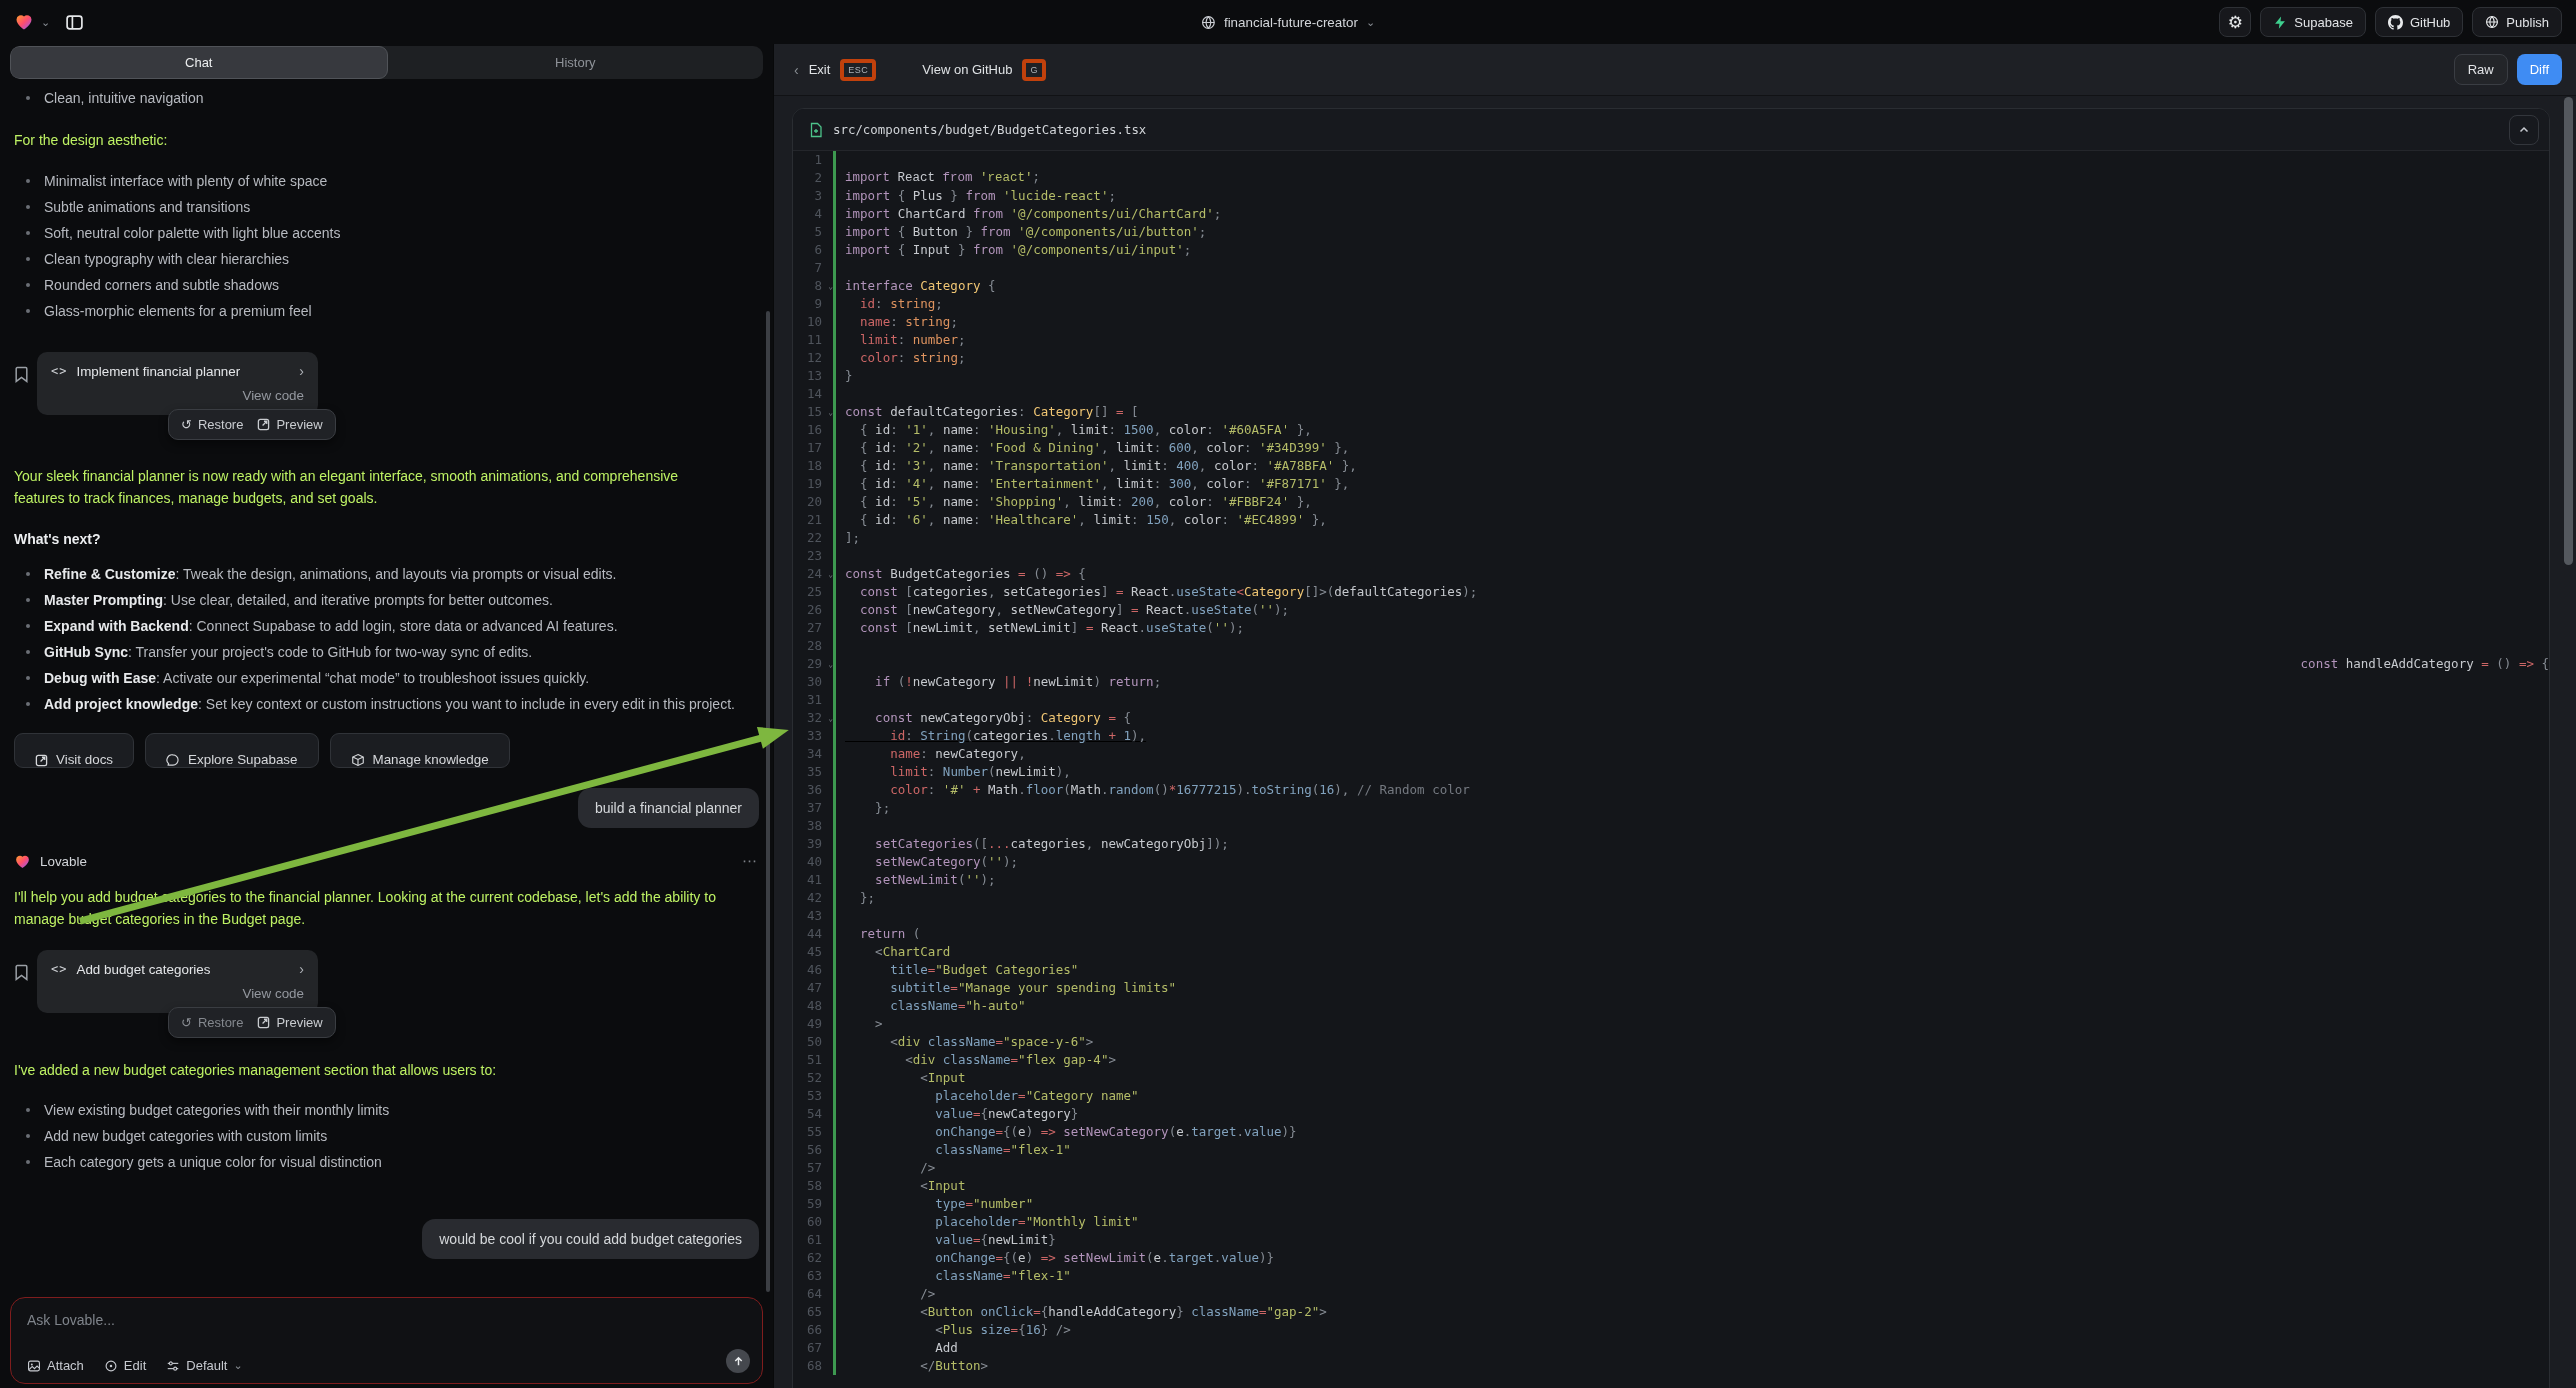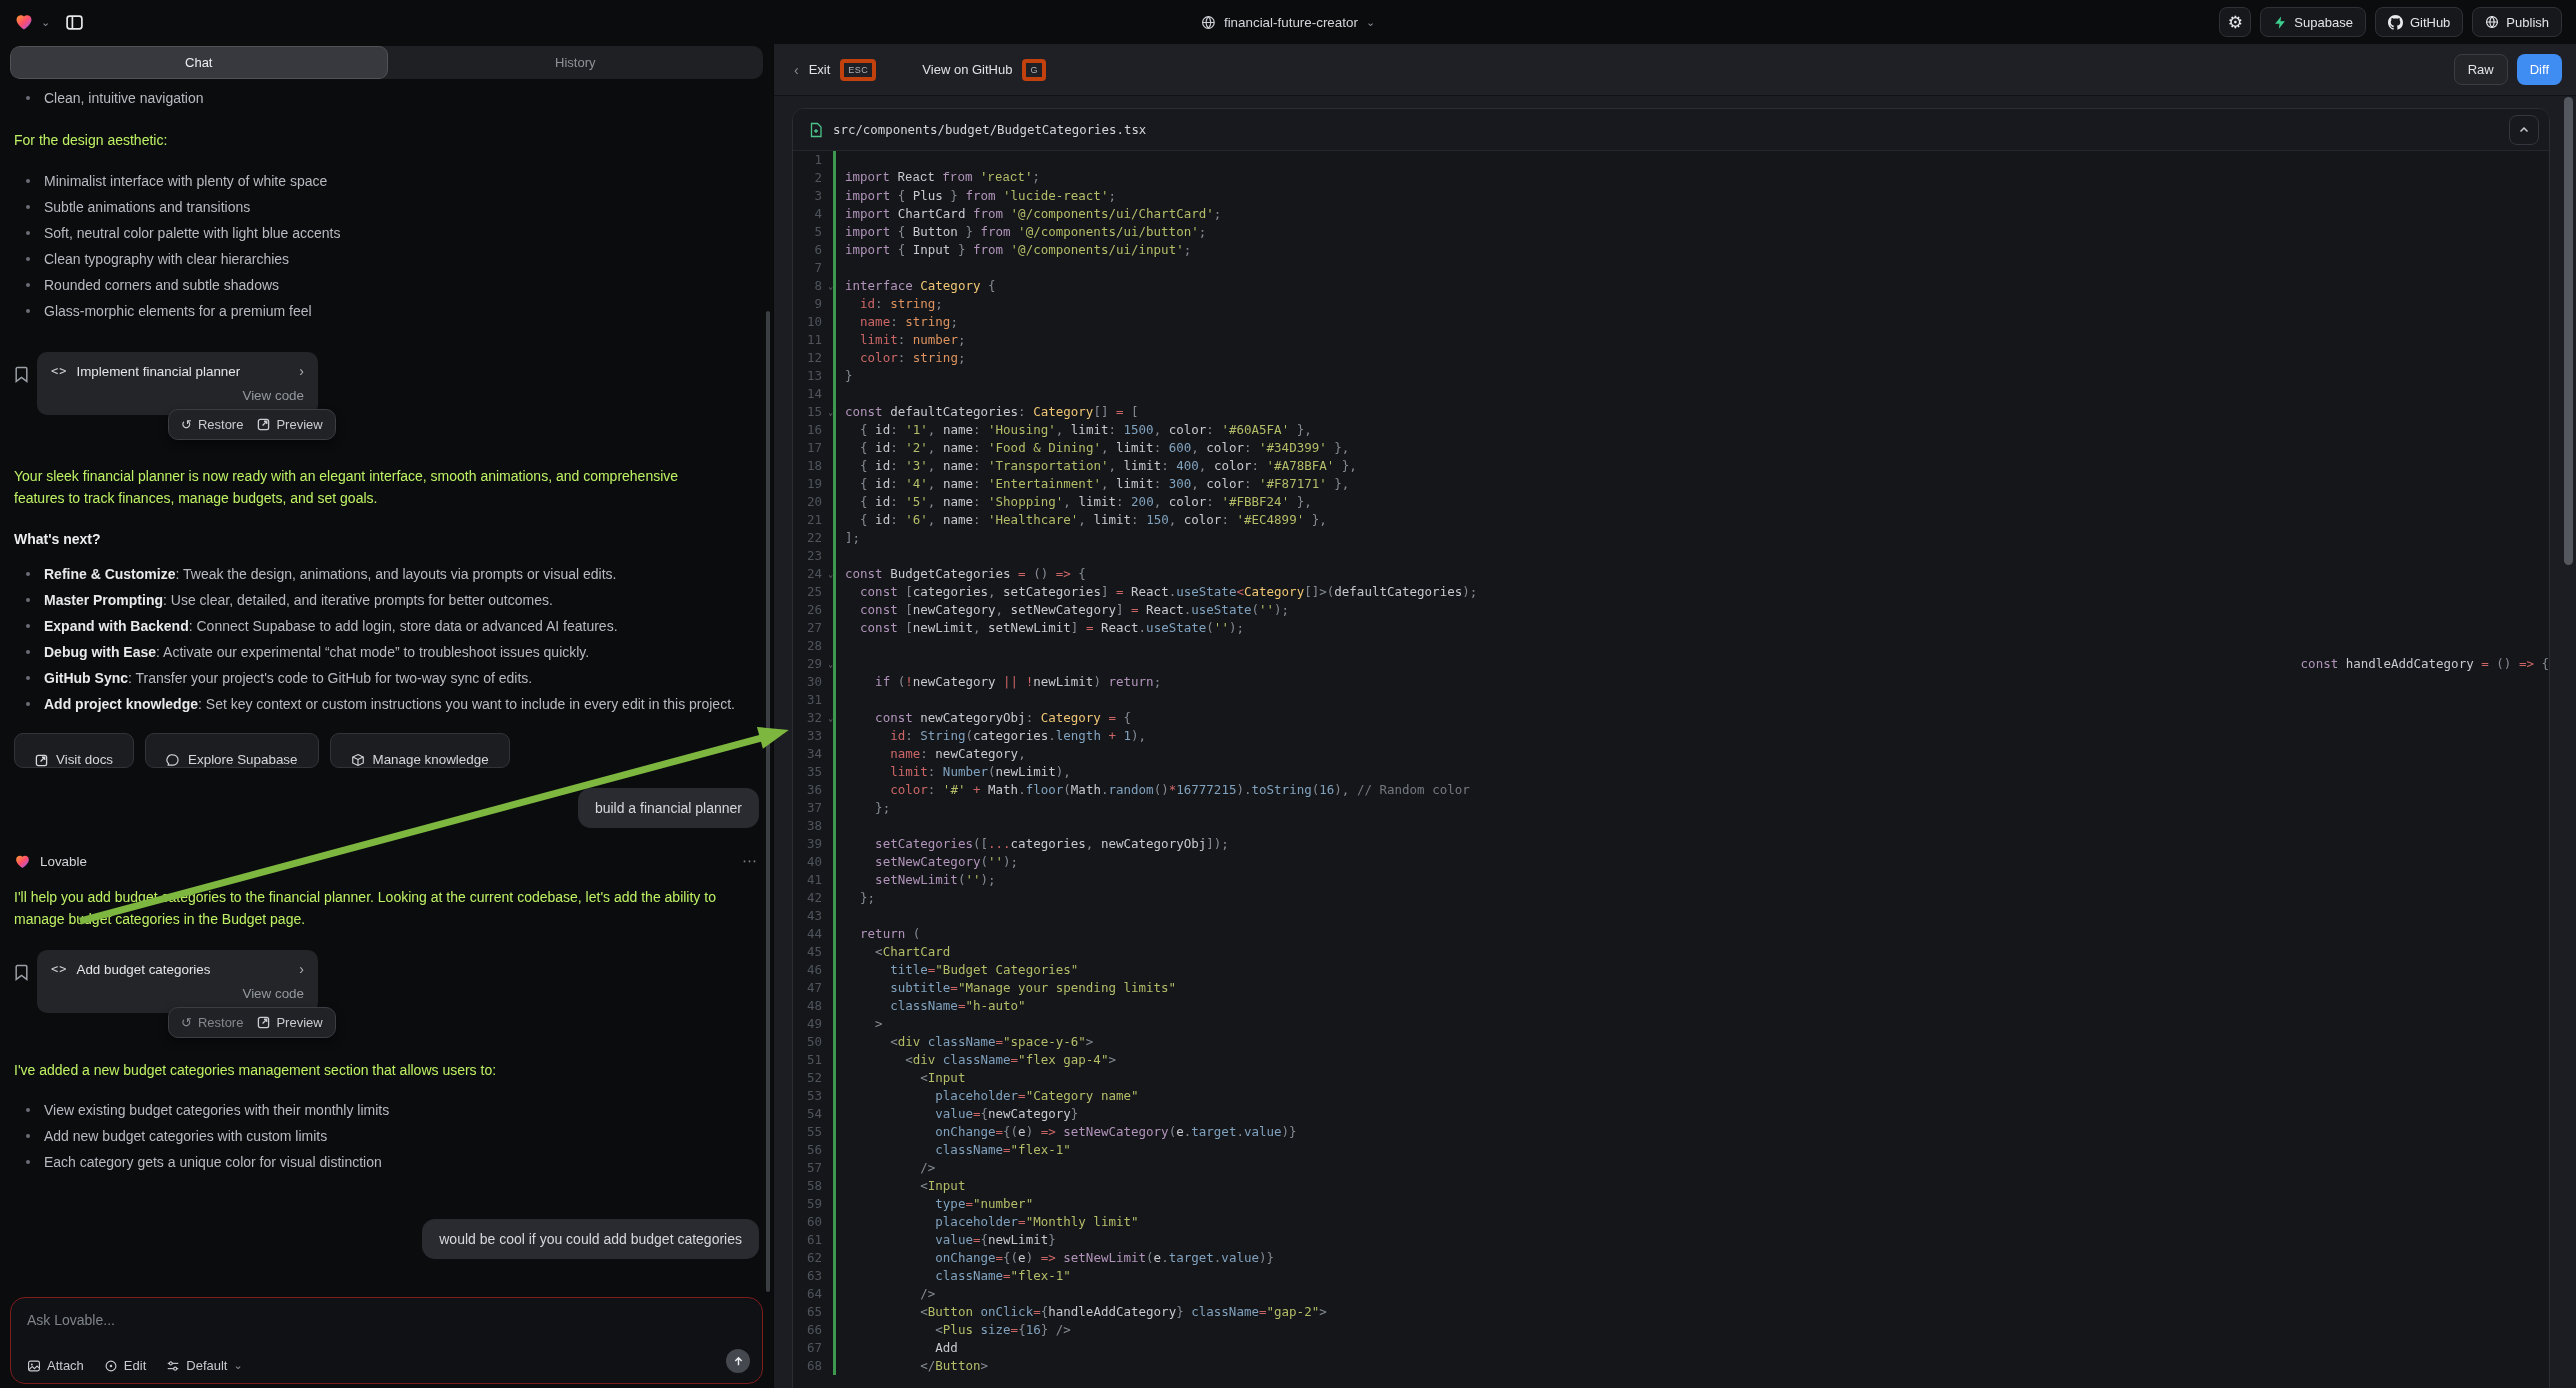--- a/index.html
+++ b/index.html
@@ -223,22 +223,22 @@
           </div>
         </div>
       </div>
 
       <p class="para mt26" style="max-width:717px">Your sleek financial planner is now ready with an elegant interface, smooth animations, and comprehensive features to track finances, manage budgets, and set goals.</p>
       <p class="h-bold mt22">What's next?</p>
       <ul class="blist rich mt14" id="list-next">
           <li style="max-width: 739px;"><b>Refine &amp; Customize</b>: Tweak the design, animations, and layouts via prompts or visual edits.</li>
           <li style="max-width: 739px;"><b>Master Prompting</b>: Use clear, detailed, and iterative prompts for better outcomes.</li>
           <li style="max-width: 739px;"><b>Expand with Backend</b>: Connect Supabase to add login, store data or advanced AI features.</li>
+          <li style="max-width: 739px;"><b>GitHub Sync</b>: Transfer your project's code to GitHub for two-way sync of edits.</li>
           <li style="max-width: 739px;"><b>Debug with Ease</b>: Activate our experimental “chat mode” to troubleshoot issues quickly.</li>
-          <li style="max-width: 739px;"><b>GitHub Sync</b>: Transfer your project's code to GitHub for two-way sync of edits.</li>
           <li style="max-width: 739px;"><b>Add project knowledge</b>: Set key context or custom instructions you want to include in every edit in this project.</li>
         </ul>
 
       <div class="docs-row mt16">
         <div class="doc-btn">
           <svg width="13" height="13" viewBox="0 0 14 14" fill="none" stroke="#d6d8db" stroke-width="1.4">
               <rect x="1.5" y="1.5" width="11" height="11" rx="2"></rect>
               <path d="M6 8l4.5-4.5M7.5 3.5h3v3"></path>
             </svg>
           <span>Visit docs</span>
@@ -515,21 +515,21 @@
             <div class="code-line">
               <span class="ln">31</span>
               <span class="lc" style="border-left-color: rgb(61, 153, 80);"></span>
             </div>
             <div class="code-line">
               <span class="ln">32<span class="fold">⌄</span></span>
               <span class="lc" style="border-left-color: rgb(61, 153, 80);"><span class="tk-k">    const</span><span class="tk-v"> newCategoryObj</span><span class="tk-p">: </span><span class="tk-t">Category</span><span class="tk-r"> =</span><span class="tk-p"> {</span></span>
             </div>
             <div class="code-line">
               <span class="ln">33</span>
-              <span class="lc" style="border-left-color: rgb(61, 153, 80);"><span class="tk-r">      id</span><span class="tk-p">: </span><span class="tk-b">String</span><span class="tk-p">(</span><span class="tk-v">categories</span><span class="tk-p">.</span><span class="tk-b">length</span><span class="tk-r"> +</span><span class="tk-n"> 1</span><span class="tk-p">),</span></span>
+              <span class="lc" style="border-left-color: rgb(61, 153, 80); text-decoration: underline;"><span class="tk-r">      id</span><span class="tk-p">: </span><span class="tk-b">String</span><span class="tk-p">(</span><span class="tk-v">categories</span><span class="tk-p">.</span><span class="tk-b">length</span><span class="tk-r"> +</span><span class="tk-n"> 1</span><span class="tk-p">),</span></span>
             </div>
             <div class="code-line">
               <span class="ln">34</span>
               <span class="lc" style="border-left-color: rgb(61, 153, 80);"><span class="tk-r">      name</span><span class="tk-p">: </span><span class="tk-v">newCategory</span><span class="tk-p">,</span></span>
             </div>
             <div class="code-line">
               <span class="ln">35</span>
               <span class="lc" style="border-left-color: rgb(61, 153, 80);"><span class="tk-r">      limit</span><span class="tk-p">: </span><span class="tk-b">Number</span><span class="tk-p">(</span><span class="tk-v">newLimit</span><span class="tk-p">),</span></span>
             </div>
             <div class="code-line">

